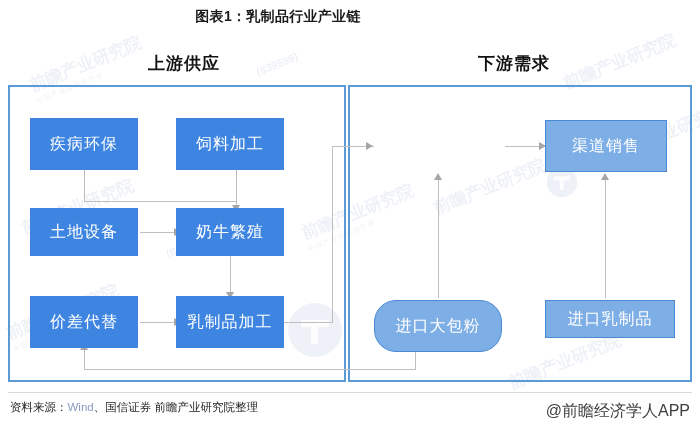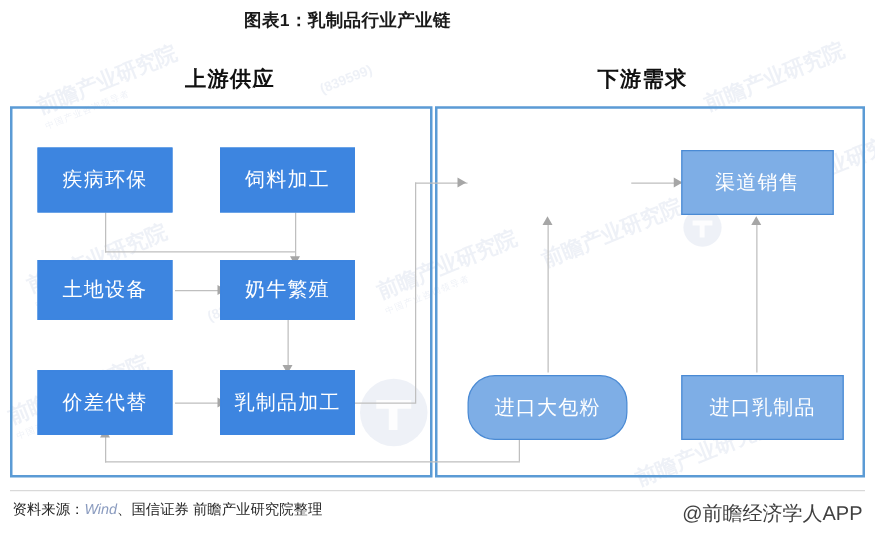--- a/index.html
+++ b/index.html
@@ -130,21 +130,21 @@
     background: #d9d9d9;
   }
   .source {
     position: absolute;
     left: 10px;
     top: 400px;
     font-size: 11.5px;
     color: #262626;
     white-space: nowrap;
   }
-  .source .wind { color: #8a9bbf; font-style: italic; }
+  .source .wind { color: #8a9bbf; }
   .credit {
     position: absolute;
     right: 10px;
     top: 401px;
     font-size: 16px;
     color: #404040;
     white-space: nowrap;
   }
 </style>
 </head>
@@ -254,21 +254,21 @@
     <span>乳制品加工</span>
   </div>
 
   <div class="node down" style="left:545px; top:120px; width:122px; height:52px;">
     <span>渠道销售</span>
   </div>
 
   <div class="node down" style="left:374px; top:300px; width:128px; height:52px;border-radius:22px;">
     <span>进口大包粉</span>
   </div>
-  <div class="node down" style="left:545px; top:300px; width:130px; height:52px;justify-content:center;">
+  <div class="node down" style="left:545px; top:300px; width:130px; height:38px;justify-content:center;">
     <span>进口乳制品</span>
   </div>
 
   <div class="footer-rule"></div>
   <div class="source"><span>资料来源：</span><span class="wind">Wind</span><span>、国信证券 前瞻产业研究院整理</span></div>
   <div class="credit">@前瞻经济学人APP</div>
 
 </div>
 
 </body></html>

